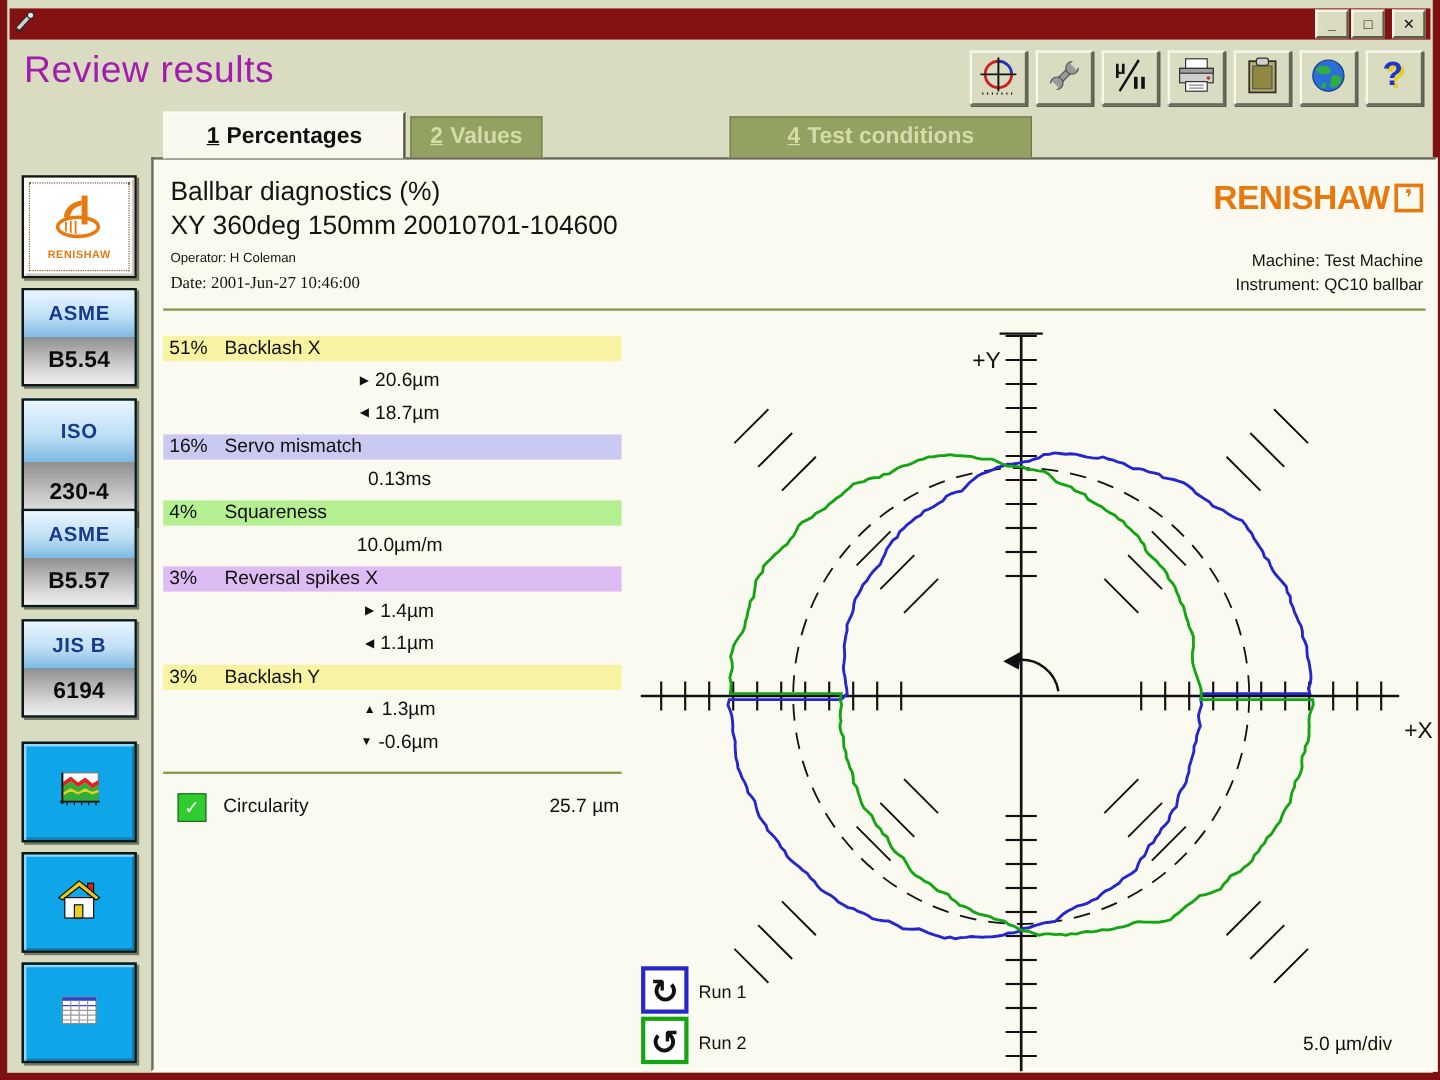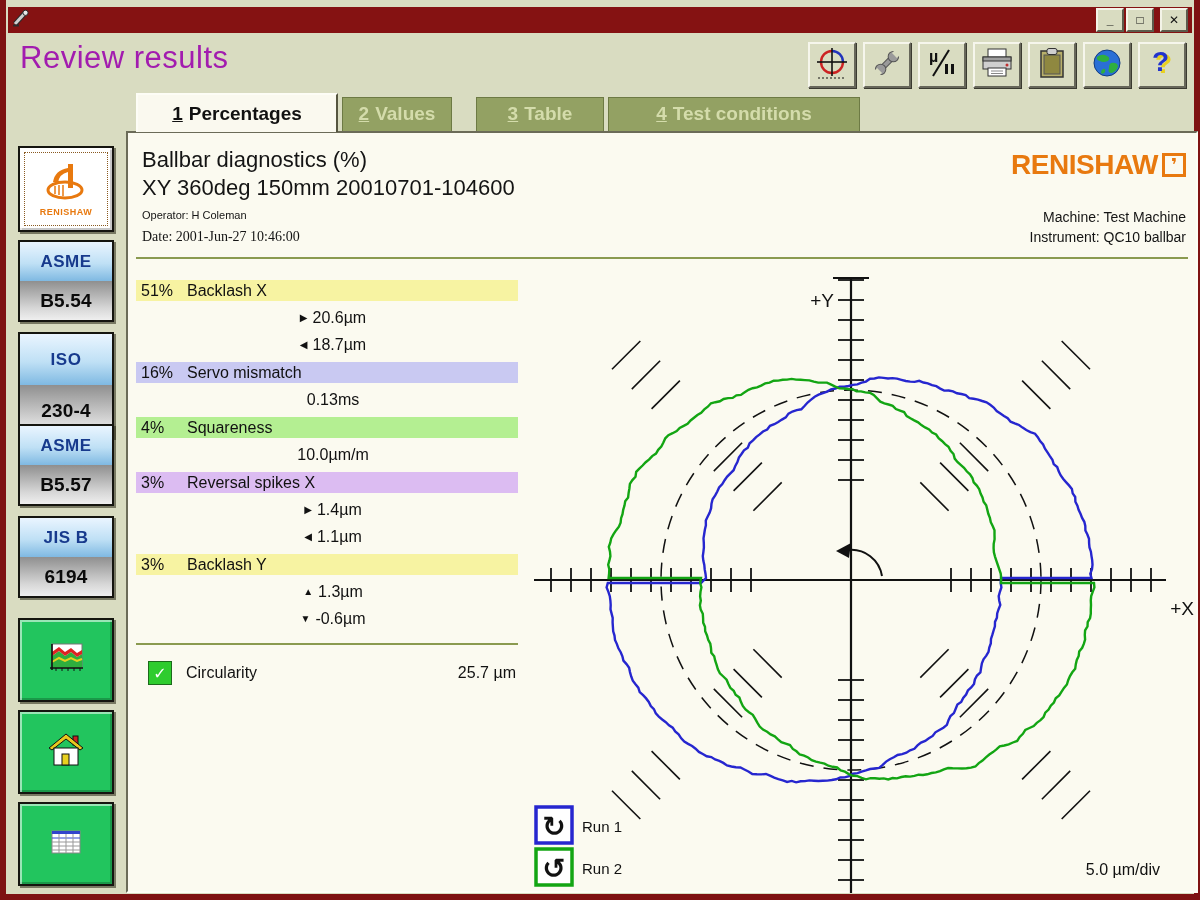--- a/index.html
+++ b/index.html
@@ -22,21 +22,21 @@
     display:flex;align-items:center;justify-content:center;}
   
   .tab{position:absolute;box-sizing:border-box;text-align:center;font-weight:bold;font-size:19px;}
   .tab .tab-num{text-decoration:underline;margin-right:6px;}
   .tab.inactive{top:97px;height:34px;line-height:32px;background:#93a163;color:#d4dcab;
     border:1px solid #6d7a44;border-bottom:none;}
   .tab.active{top:93px;height:39px;line-height:38px;background:#faf9ef;color:#111;z-index:3;
     border-top:2px solid #fdfdf6;border-left:2px solid #fdfdf6;border-right:2px solid #55553f;}
   
   .sidebar{position:absolute;left:4px;top:140px;width:110px;bottom:4px;}
-  .sbtn{position:absolute;left:8px;width:96px;background:#22c55e;border:2px solid #15150f;
+  .sbtn{position:absolute;left:8px;width:96px;background:#0ea5e9;border:2px solid #15150f;
     box-shadow:2px 2px 0 rgba(40,40,20,.55), inset 2px 2px 0 rgba(255,255,255,.55), inset -2px -2px 0 rgba(0,0,0,.22);
     display:flex;flex-direction:column;align-items:center;justify-content:center;box-sizing:border-box;}
   .sbtn.logo{background:#fff;}
   .logo-inner{outline:1px dotted #8a5a20;outline-offset:-5px;width:100%;height:100%;
     display:flex;flex-direction:column;align-items:center;justify-content:center;}
   .logo-word{color:#e8790f;font-size:9px;font-weight:bold;letter-spacing:.5px;margin-top:1px;}
   .std-top{width:100%;flex:1;display:flex;align-items:center;justify-content:center;
     background:linear-gradient(#eaf5ff,#bfe0f5 55%,#7fb9e2);color:#173a8d;font-weight:bold;font-size:17px;letter-spacing:.5px;}
   .std-bot{width:100%;flex:1;display:flex;align-items:center;justify-content:center;
     background:linear-gradient(#8f8f8f,#d7d7d7 70%,#efefef);color:#0a0a0a;font-weight:bold;font-size:19px;letter-spacing:.2px;}
@@ -178,23 +178,20 @@
         </svg>
       </span>
     </div>
   </div>
 
   <div class="tab active" id="tab0" style="left:130px;width:202px;">
     <span class="tab-num">1</span><span>Percentages</span>
   </div>
   <div class="tab inactive" id="tab1" style="left:336px;width:110px;">
     <span class="tab-num">2</span><span>Values</span>
-  </div>
-  <div class="tab inactive" id="tab2" style="left:470px;width:128px;">
-    <span class="tab-num">3</span><span>Table</span>
   </div>
   <div class="tab inactive" id="tab3" style="left:602px;width:252px;">
     <span class="tab-num">4</span><span>Test conditions</span>
   </div>
 
   <div class="sidebar">
     <div class="sbtn logo" style="top:6px;height:86px;">
       <div class="logo-inner">
         <span>
           <svg width="50" height="40" viewBox="0 0 50 40">

